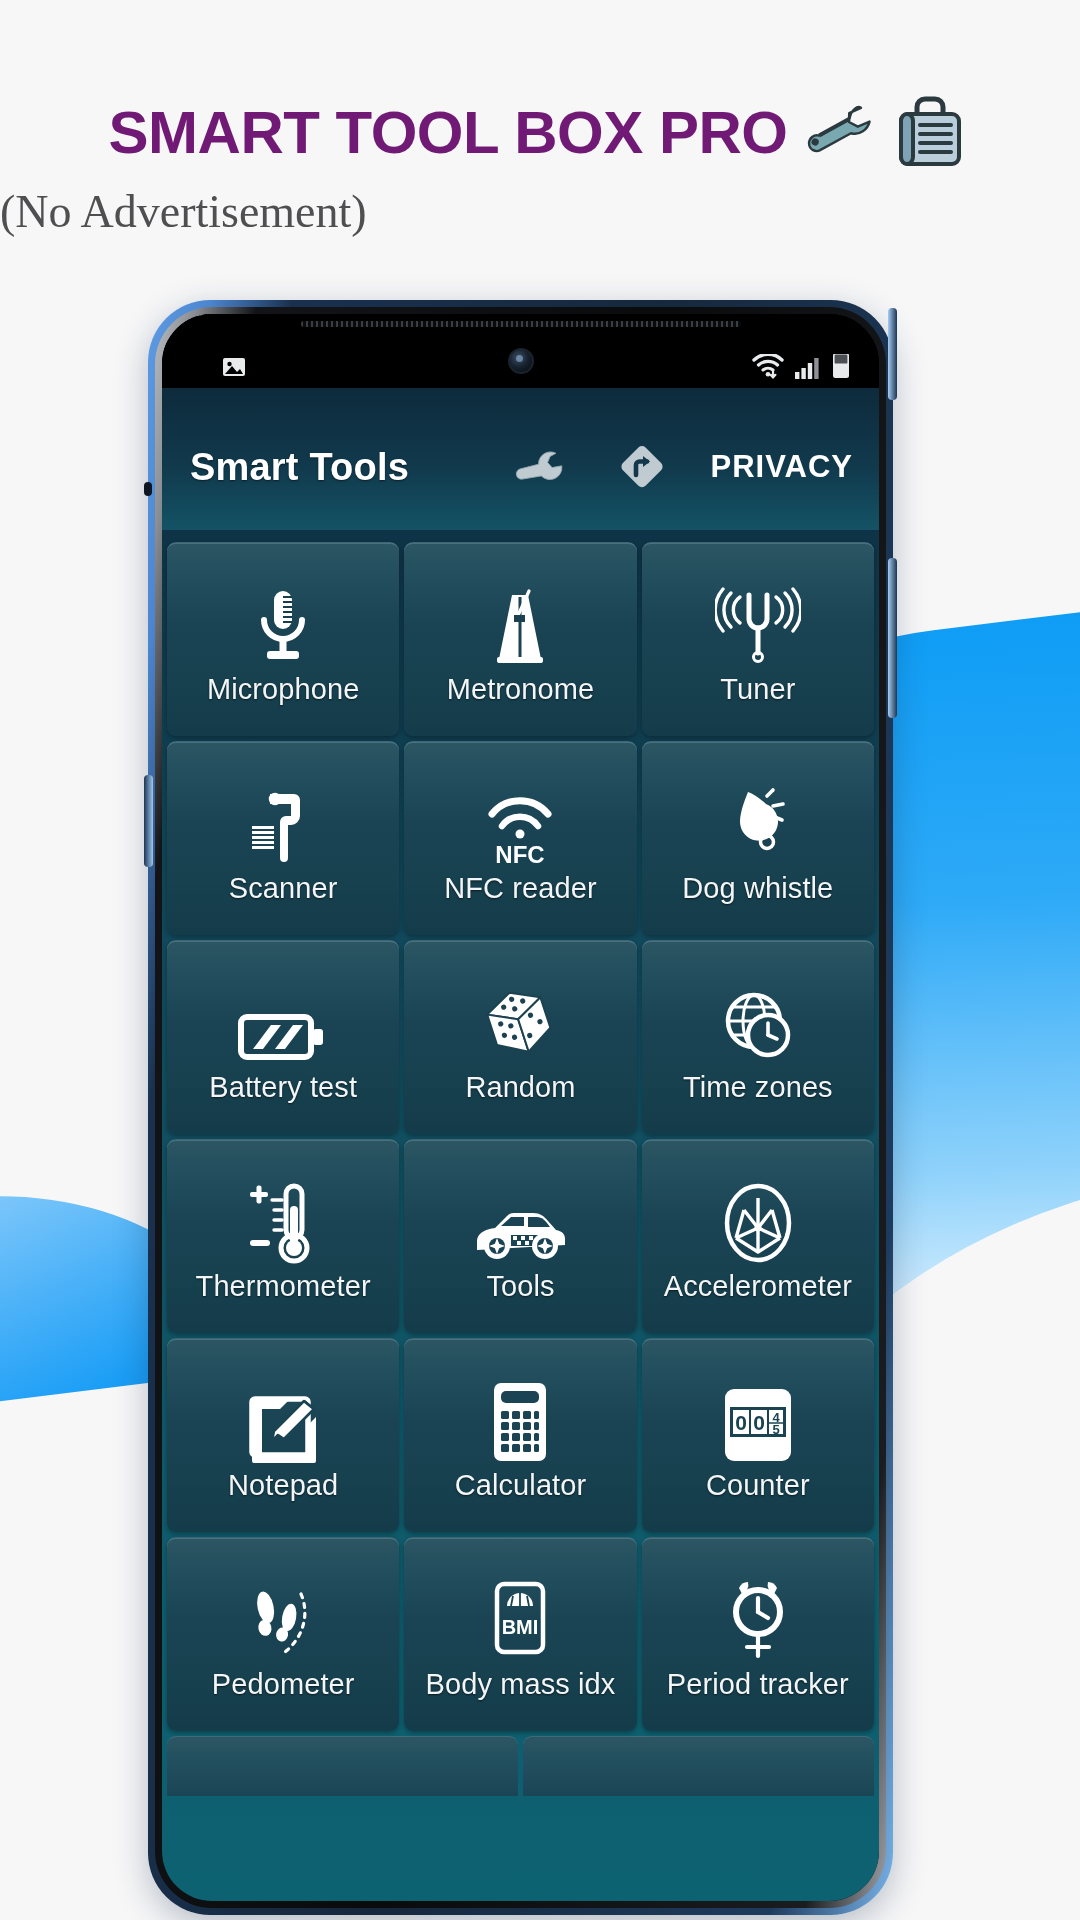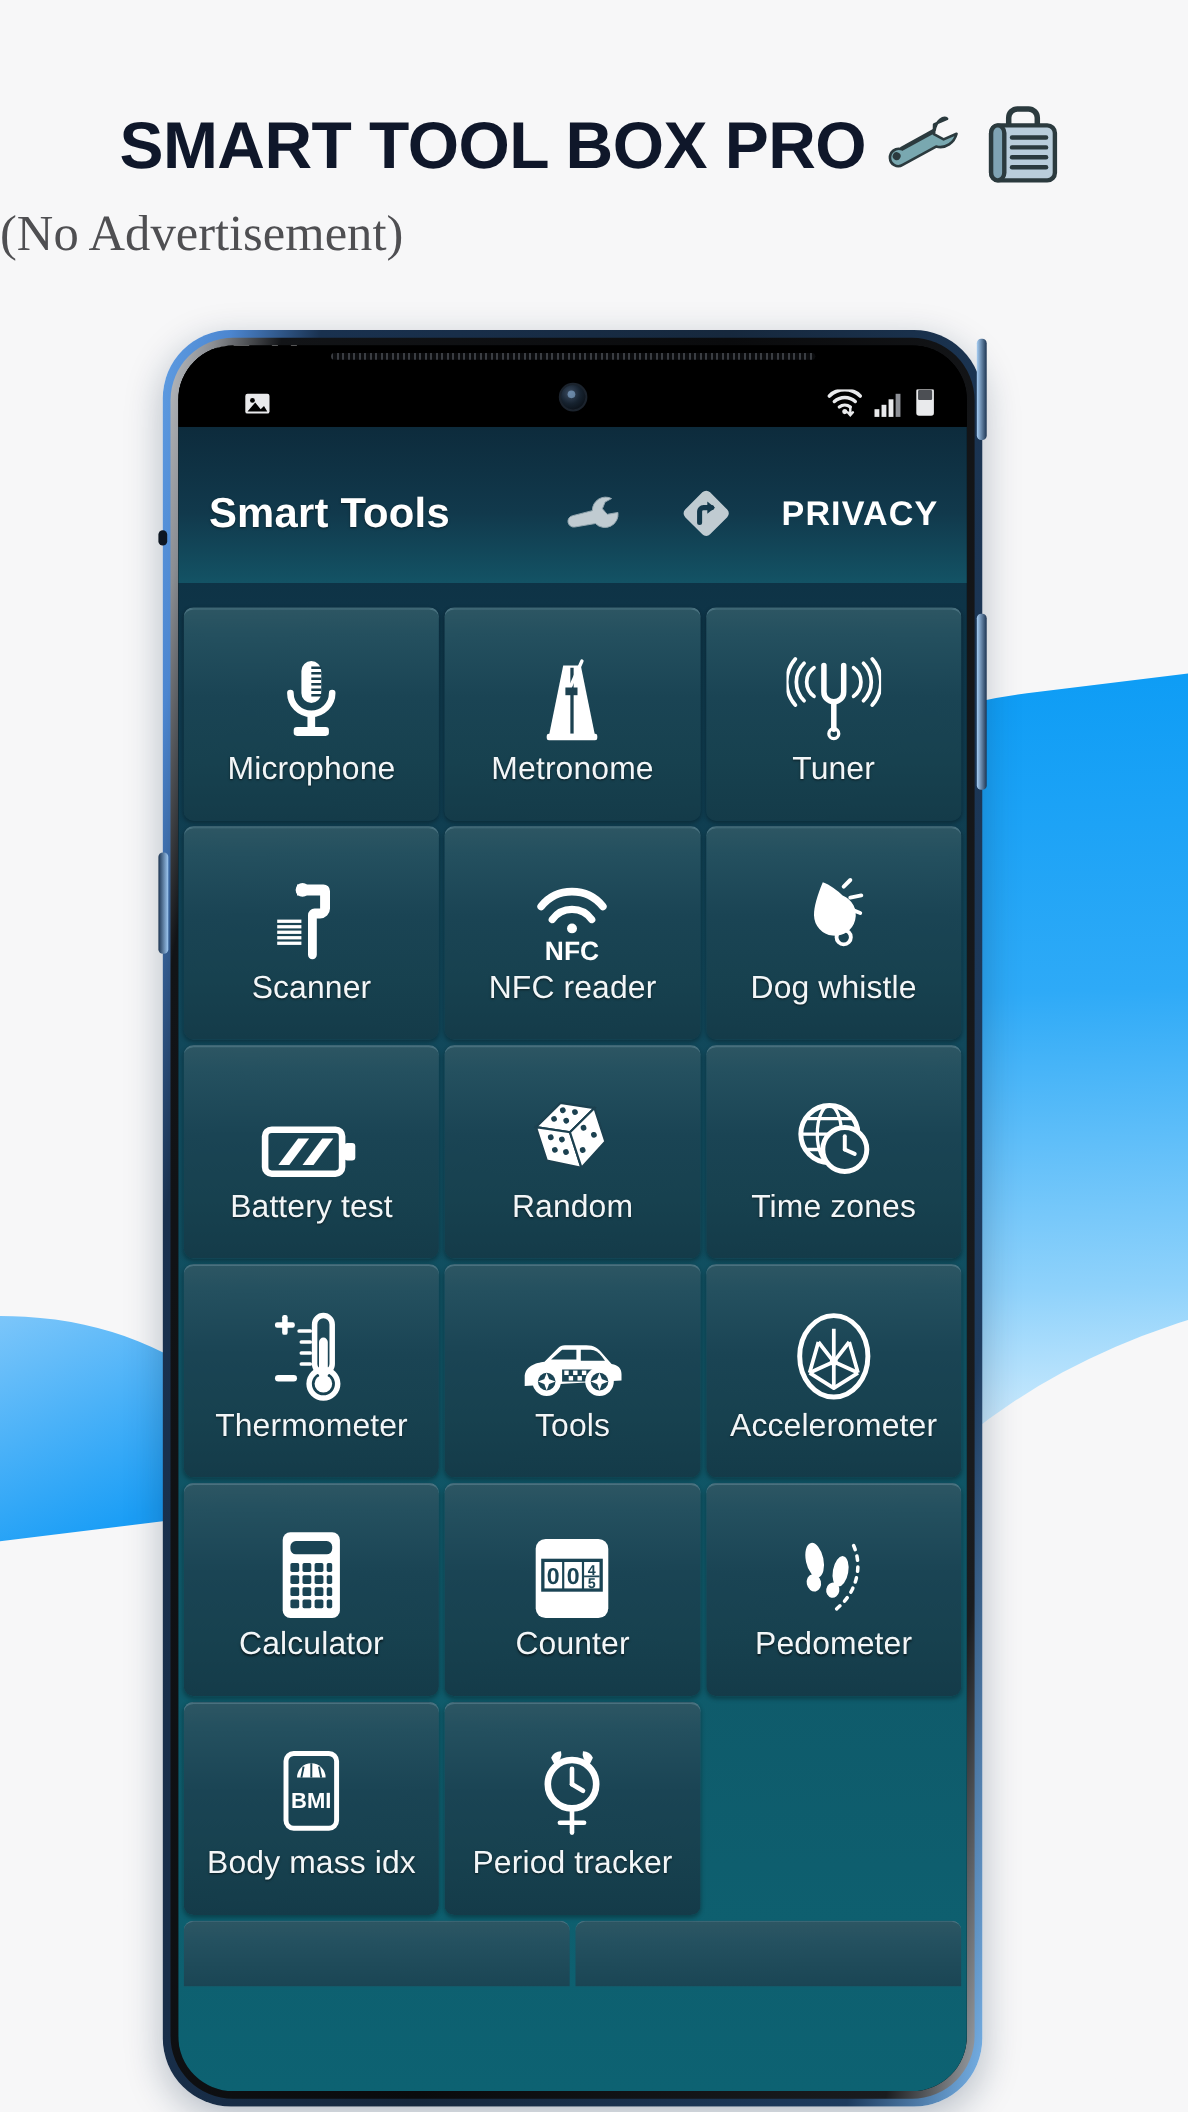--- a/index.html
+++ b/index.html
@@ -138,21 +138,21 @@
   .appbar-ico{ margin:0 26px; opacity:.92; }
   .privacy{
     color:#fff; font-size:31px; font-weight:bold; letter-spacing:1px;
     margin-left:16px;
   }
 
   
   .grid-wrap{
     position:absolute; top:216px; left:0; width:100%; bottom:0;
     background:linear-gradient(180deg,#0e3346 0%,#11485b 30%,#0f5a6a 70%,#0d6272 100%);
-    padding:22px 5px 0 5px; z-index:3; overflow:hidden;
+    padding:12px 5px 0 5px; z-index:3; overflow:hidden;
   }
   .grid{ display:grid; grid-template-columns:repeat(3,1fr); gap:5px; }
   .tile{
     position:relative; height:194px;
     border-radius:9px;
     background:linear-gradient(180deg,#2d5663 0%,#24505f 12%,#1a4454 42%,#17414f 72%,#143b49 100%);
     border-top:1px solid rgba(160,200,215,.30);
     box-shadow:0 2px 4px rgba(0,0,0,.30), inset 0 1px 0 rgba(190,225,238,.20);
     display:flex; flex-direction:column; align-items:center; justify-content:center;
     overflow:hidden;
@@ -179,21 +179,21 @@
 
 <div id="stage">
 
   <div class="swoosh swoosh-right"></div>
   <div class="swoosh swoosh-right-cut"></div>
   <div class="swoosh swoosh-left"></div>
   <div class="swoosh swoosh-left-cut"></div>
 
   <div class="hdr">
     <div class="hdr-row">
-      <div class="hdr-title" style="color:#0f172a">SMART TOOL BOX PRO</div>
+      <div class="hdr-title" style="color:#701a75">SMART TOOL BOX PRO</div>
 
       <span class="hdr-ico">
         <svg width="74" height="76" viewBox="0 0 74 76">
           <g transform="rotate(28 37 38)">
             <path d="M46 6 L38 16 L42 24 L52 24 L60 14 C62 22 58 31 49 33 L30 62 C27 67 20 67 17 62 C14 57 17 51 22 50 L41 21 C38 12 42 5 46 6 Z" fill="#79a8b0" stroke="#2b3a3e" stroke-width="2.4" stroke-linejoin="round"></path>
             <path d="M41 21 L22 50" stroke="#2b3a3e" stroke-width="4" fill="none"></path>
             <circle cx="21.5" cy="57.5" r="3.6" fill="#2b3a3e"></circle>
           </g>
         </svg>
       </span>
@@ -513,20 +513,32 @@
                     <path d="M26 30 L40 48 L54 30"></path>
                     <path d="M18 58 L40 72 L62 58"></path>
                     <path d="M26 30 L18 58 M54 30 L62 58"></path>
                   </g>
                   <circle cx="40" cy="48" r="3.6" fill="#fff"></circle>
                 </svg>
               </div>
               <div class="tile-lbl">Accelerometer</div>
             </div>
 
+            <div class="tile">
+              <div class="tile-ico">
+                <svg width="82" height="82" viewBox="0 0 82 82">
+                  <path d="M10 16 h38 l-10 10 H20 v44 h44 V44 l10 -10 v44 a2 2 0 0 1 -2 2 H12 a2 2 0 0 1 -2 -2 Z" fill="#fff"></path>
+                  <rect x="10" y="16" width="56" height="56" rx="3" fill="none" stroke="#fff" stroke-width="5.5"></rect>
+                  <path d="M36 54 L30 60 L32 50 L64 18 L70 24 Z" fill="#1a4454"></path>
+                  <path d="M36 52 L30 58 L32 48 L62 18 L72 26 L42 56 Z" fill="#fff" stroke="#1a4454" stroke-width="2.5" stroke-linejoin="round"></path>
+                  <path d="M62 18 L72 26" stroke="#1a4454" stroke-width="2.5"></path>
+                </svg>
+              </div>
+              <div class="tile-lbl">Notepad</div>
+            </div>
 
             <div class="tile">
               <div class="tile-ico">
                 <svg width="60" height="86" viewBox="0 0 60 86">
                   <rect x="4" y="4" width="52" height="78" rx="7" fill="#fff"></rect>
                   <rect x="11" y="12" width="38" height="12" rx="5" fill="#1a4454"></rect>
                   <g fill="#1a4454">
                     <rect x="11" y="32" width="8" height="8" rx="1.5"></rect>
                     <rect x="22" y="32" width="8" height="8" rx="1.5"></rect>
                     <rect x="33" y="32" width="8" height="8" rx="1.5"></rect>

